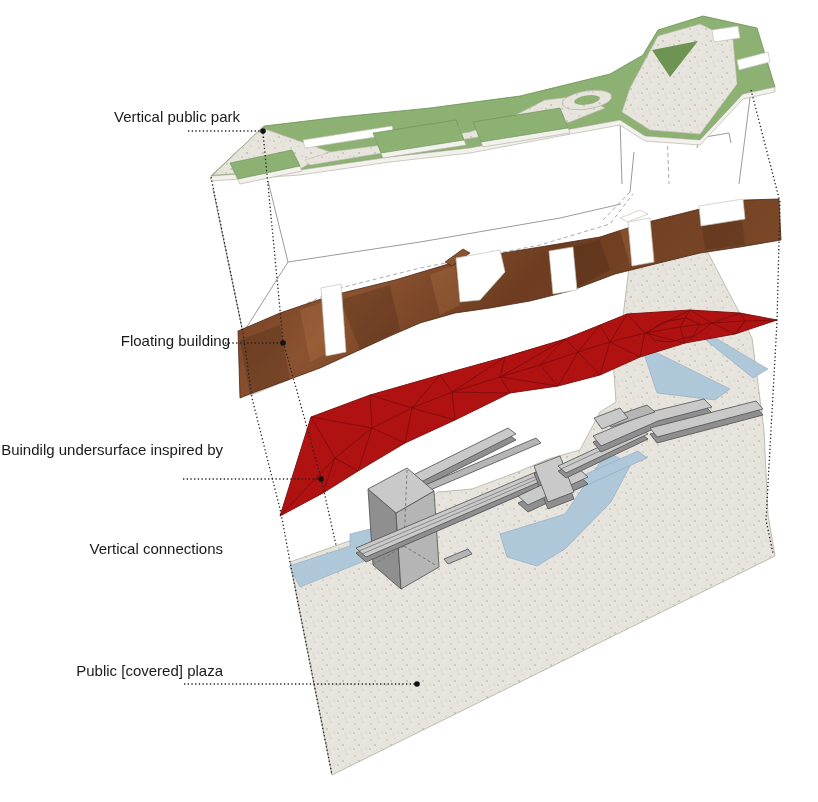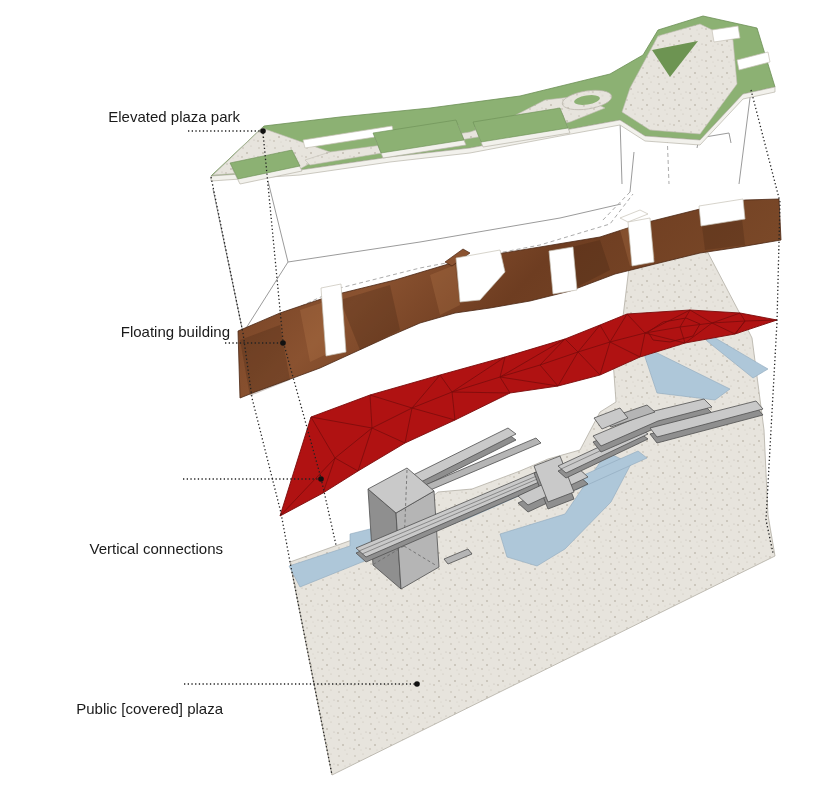--- a/index.html
+++ b/index.html
@@ -213,19 +213,20 @@
     <circle cx="263" cy="131" r="2.8" fill="#111"></circle>
     <line class="dot-line" x1="225" y1="343" x2="283" y2="343"></line>
     <circle cx="283" cy="343" r="2.8" fill="#111"></circle>
     <line class="dot-line" x1="183" y1="479" x2="321" y2="479"></line>
     <circle cx="321" cy="479" r="2.8" fill="#111"></circle>
     <line class="dot-line" x1="184" y1="684" x2="417" y2="684"></line>
     <circle cx="417" cy="684" r="2.8" fill="#111"></circle>
   </g>
 </svg>
 
-  <div class="lbl" style="right:578px;top:108px;">Elevated plaza park</div>
-  <div class="lbl" style="right:588px;top:323px;">Floating building</div>
+  <div class="lbl" style="right:578px;top:108px;">Vertical public park</div>
+  <div class="lbl" style="right:588px;top:332px;">Floating building</div>
   <div class="lbl" style="right:595px;top:441px;">
+    <div>Buindilg undersurface inspired by</div>
   </div>
   <div class="lbl" style="right:595px;top:540px;">Vertical connections</div>
-  <div class="lbl" style="right:595px;top:700px;">Public [covered] plaza</div>
+  <div class="lbl" style="right:595px;top:662px;">Public [covered] plaza</div>
 </div>
 
 </body></html>

